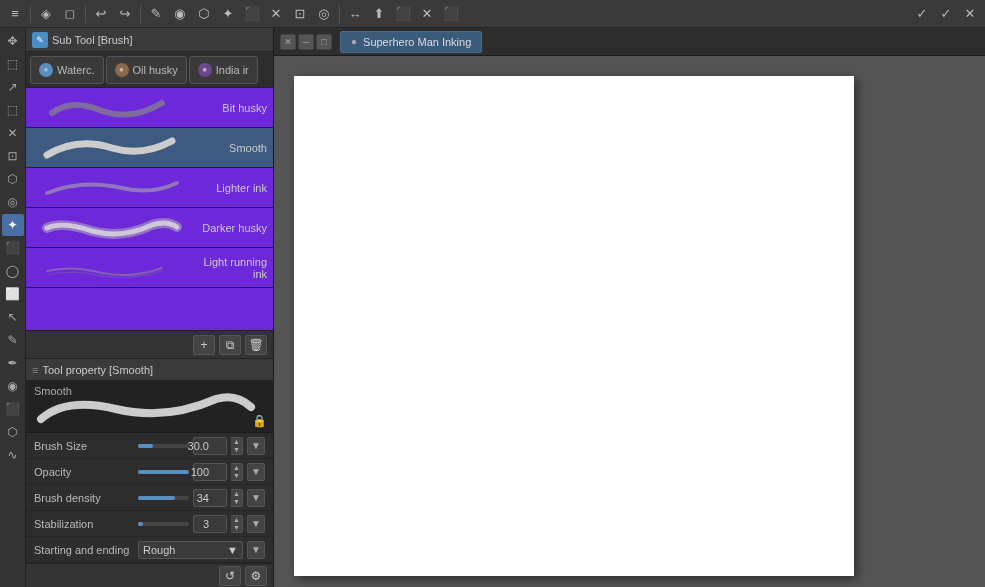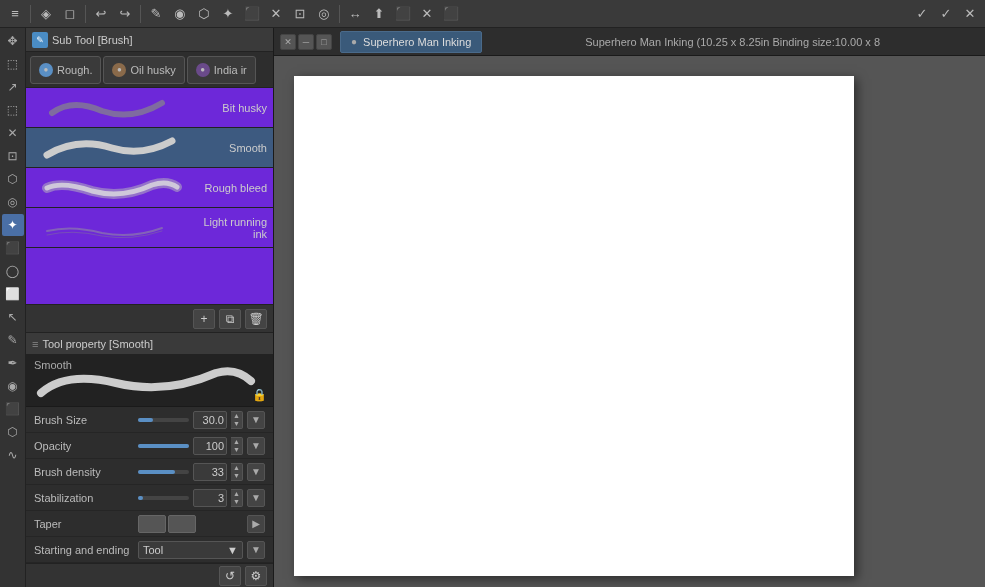--- a/index.html
+++ b/index.html
@@ -308,21 +308,21 @@
       height: 18px;
       background: #3a3a3a;
       border: 1px solid #555;
       border-radius: 2px;
       text-align: right;
       font-size: 11px;
       color: #ccc;
       display: flex;
       align-items: center;
       justify-content: flex-end;
-      padding-right: 2px;
+      padding-right: 17px;
     }
     .property-stepper {
       width: 12px;
       height: 18px;
       background: #444;
       border: 1px solid #555;
       border-left: none;
       border-radius: 0 2px 2px 0;
       display: flex;
       flex-direction: column;
@@ -531,21 +531,21 @@
   <div class="tool-panel">
 
     <div class="sub-tool-header">
       <div class="sub-tool-header-icon">✎</div>
       <span class="sub-tool-header-title">Sub Tool [Brush]</span>
     </div>
 
     <div class="tool-tabs">
       <div class="tool-tab">
         <div class="tab-icon" style="background:#5a8fc4">●</div>
-        <span>Rough.</span>
+        <span>Waterc.</span>
       </div>
       <div class="tool-tab">
         <div class="tab-icon" style="background:#8a6a4a">●</div>
         <span>Oil husky</span>
       </div>
       <div class="tool-tab">
         <div class="tab-icon" style="background:#6a4a8a">●</div>
         <span>India ir</span>
       </div>
     </div>
@@ -564,29 +564,37 @@
       <div class="brush-item selected">
         <div class="brush-preview">
           <svg viewBox="0 0 140 30" class="brush-stroke">
             <path d="M5,22 Q35,4 70,15 Q100,24 130,8" stroke="#ccc" stroke-width="7" fill="none" stroke-linecap="round"></path>
           </svg>
         </div>
         <span class="brush-name">Smooth</span>
       </div>
 
 
+      <div class="brush-item">
+        <div class="brush-preview">
+          <svg viewBox="0 0 140 30" class="brush-stroke">
+            <path d="M5,20 Q40,6 80,15 Q110,22 135,10" stroke="#aaa" stroke-width="4" fill="none" stroke-linecap="round" opacity="0.6"></path>
+          </svg>
+        </div>
+        <span class="brush-name">Lighter ink</span>
+      </div>
 
       <div class="brush-item">
         <div class="brush-preview">
           <svg viewBox="0 0 140 30" class="brush-stroke">
             <path d="M5,15 Q20,8 50,18 Q80,26 110,12 Q125,7 135,14" stroke="#bbb" stroke-width="10" fill="none" stroke-linecap="round" opacity="0.5"></path>
             <path d="M5,15 Q20,8 50,18 Q80,26 110,12 Q125,7 135,14" stroke="#ddd" stroke-width="5" fill="none" stroke-linecap="round" opacity="0.8"></path>
           </svg>
         </div>
-        <span class="brush-name">Rough bleed</span>
+        <span class="brush-name">Darker husky</span>
       </div>
 
       <div class="brush-item">
         <div class="brush-preview">
           <svg viewBox="0 0 140 30" class="brush-stroke">
             <path d="M5,18 Q30,12 60,20 Q90,26 120,15" stroke="#999" stroke-width="2" fill="none" stroke-linecap="round" opacity="0.5"></path>
             <path d="M5,22 Q30,16 60,23 Q90,28 120,18" stroke="#888" stroke-width="1" fill="none" stroke-linecap="round" opacity="0.4"></path>
           </svg>
         </div>
         <span class="brush-name">Light running ink</span>
@@ -648,21 +656,21 @@
           </div>
           <div class="property-expand-btn">▼</div>
         </div>
 
         <div class="property-row">
           <span class="property-label">Brush density</span>
           <div class="property-slider-container">
             <div class="property-slider">
               <div class="property-slider-fill" style="width:72%"></div>
             </div>
-            <div class="property-value">33</div>
+            <div class="property-value">34</div>
             <div class="property-stepper">
               <div class="stepper-up">▲</div>
               <div class="stepper-down">▼</div>
             </div>
           </div>
           <div class="property-expand-btn">▼</div>
         </div>
 
         <div class="property-row">
           <span class="property-label">Stabilization</span>
@@ -672,34 +680,25 @@
             </div>
             <div class="property-value">3</div>
             <div class="property-stepper">
               <div class="stepper-up">▲</div>
               <div class="stepper-down">▼</div>
             </div>
           </div>
           <div class="property-expand-btn">▼</div>
         </div>
 
-        <div class="property-row">
-          <span class="property-label">Taper</span>
-          <div class="taper-boxes">
-            <div class="taper-box"></div>
-            <div class="taper-box"></div>
-          </div>
-          <div style="flex:1"></div>
-          <div class="property-expand-btn">▶</div>
-        </div>
 
         <div class="property-row">
           <span class="property-label">Starting and ending</span>
           <div class="property-select">
-            <span>Tool</span>
+            <span>Rough</span>
             <span>▼</span>
           </div>
           <div class="property-expand-btn">▼</div>
         </div>
 
       </div>
 
       <div class="property-bottom-toolbar">
         <div class="ctrl-btn">↺</div>
         <div class="ctrl-btn">⚙</div>
@@ -713,23 +712,20 @@
     <div class="canvas-top-bar">
       <div class="window-controls">
         <div class="win-btn">✕</div>
         <div class="win-btn">─</div>
         <div class="win-btn">□</div>
       </div>
       <div class="canvas-tab">
         <span style="font-size:10px;color:#aaa">●</span>
         <span>Superhero Man Inking</span>
       </div>
-      <div class="canvas-title-bar">
-        <span>Superhero Man Inking (10.25 x 8.25in Binding size:10.00 x 8</span>
-      </div>
     </div>
 
     <div class="canvas-content">
       <div class="canvas-document"></div>
     </div>
 
   </div>
 </div>
 
 </body></html>

